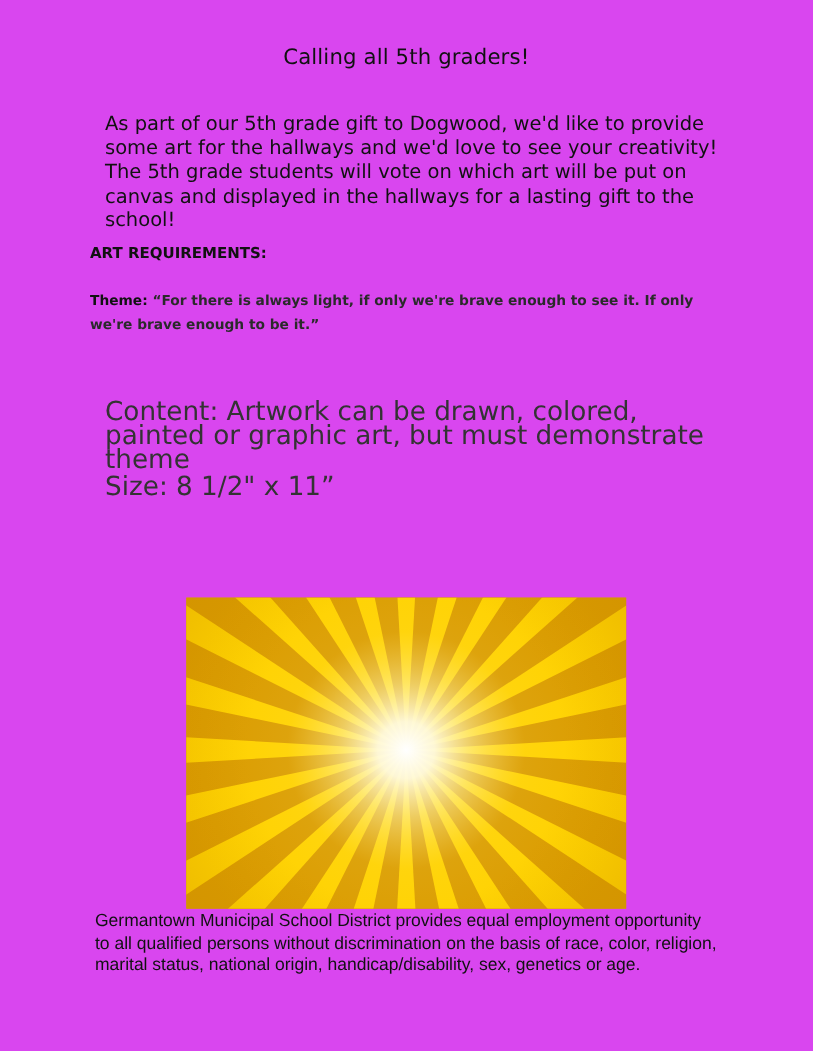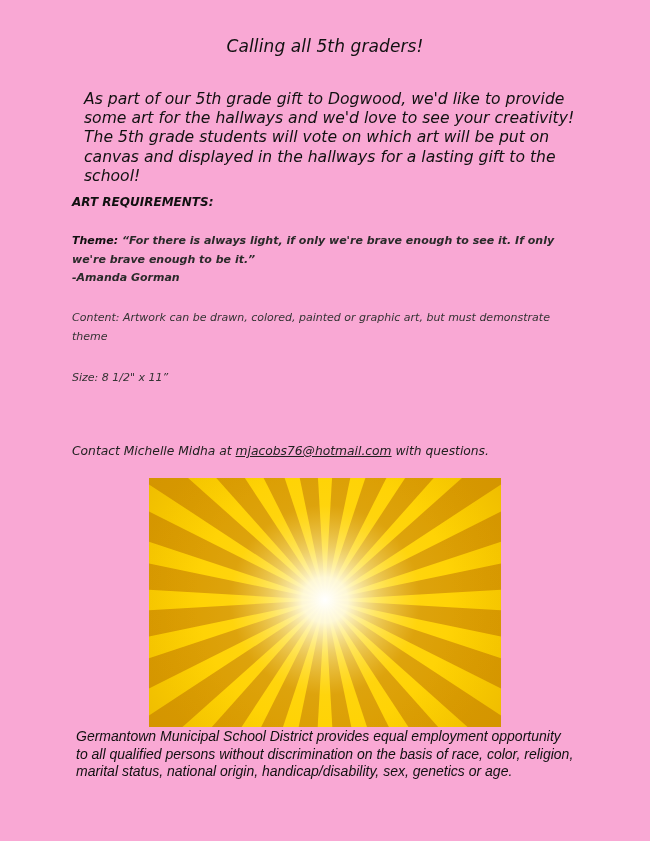--- a/index.html
+++ b/index.html
@@ -12,22 +12,21 @@
       height: 841px;
       position: relative;
       overflow: hidden;
       font-family: "DejaVu Sans", sans-serif;
       color: #000000;
     }
     .page {
       position: absolute;
       left: 0; top: 0;
       width: 650px; height: 841px;
-      background: #f9a8d4;
-      font-style: italic;
+      background: #d946ef;
     }
     .title {
       position: absolute;
       left: 0; top: 34px;
       width: 650px;
       text-align: center;
       font-size: 17px;
       line-height: 24px;
       color: #111111;
       letter-spacing: 0.1px;
@@ -60,24 +59,24 @@
       color: #2a2a2a;
       margin: 0;
     }
     .theme .label {
       color: #111111;
     }
     .reqline {
       position: absolute;
       left: 72px;
       width: 500px;
-      font-size: 11px;
+      font-size: 21px;
       line-height: 19.2px;
       color: #333333;
-      margin: 0;
+      margin: 12px;
     }
     .content-line { top: 308px; }
     .size-line { top: 368px; }
     .due-line { top: 408px; }
     .contact {
       position: absolute;
       left: 72px; top: 443px;
       width: 520px;
       font-size: 12.3px;
       line-height: 16px;
@@ -116,29 +115,27 @@
 
   <div class="title">Calling all 5th graders!</div>
 
   <p class="intro">As part of our 5th grade gift to Dogwood, we'd like to provide some art for the hallways and we'd love to see your creativity! The 5th grade students will vote on which art will be put on canvas and displayed in the hallways for a lasting gift to the school!</p>
 
   <p class="req-heading">ART REQUIREMENTS:</p>
 
   <p class="theme">
     <span class="label">Theme:</span>
     <span>“For there is always light, if only we're brave enough to see it. If only we're brave enough to be it.”</span><br>
-    <span>-Amanda Gorman</span>
   </p>
 
   <p class="reqline content-line">Content: Artwork can be drawn, colored, painted or graphic art, but must demonstrate theme</p>
 
   <p class="reqline size-line">Size: 8 1/2" x 11”</p>
 
 
-  <p class="contact"><span>Contact Michelle Midha at </span><a>mjacobs76@hotmail.com</a><span> with questions.</span></p>
 
   <div class="sunburst">
     <svg width="352" height="249" viewBox="0 0 352 249" xmlns="http://www.w3.org/2000/svg">
       <defs>
         <radialGradient id="glow" cx="176" cy="122" r="190" gradientUnits="userSpaceOnUse">
           <stop offset="0" stop-color="#ffffff" stop-opacity="1"></stop>
           <stop offset="0.12" stop-color="#fffbe0" stop-opacity="0.95"></stop>
           <stop offset="0.28" stop-color="#fff6b0" stop-opacity="0.55"></stop>
           <stop offset="0.5" stop-color="#ffe66a" stop-opacity="0.12"></stop>
           <stop offset="1" stop-color="#ffd000" stop-opacity="0"></stop>

